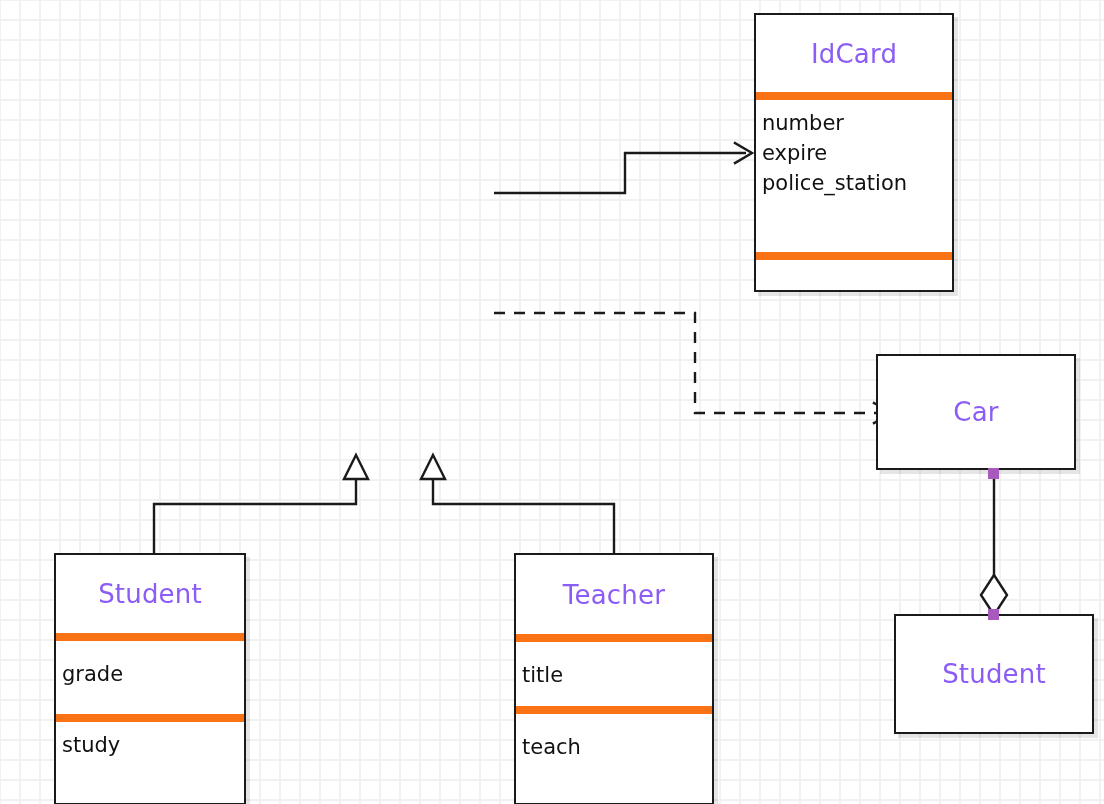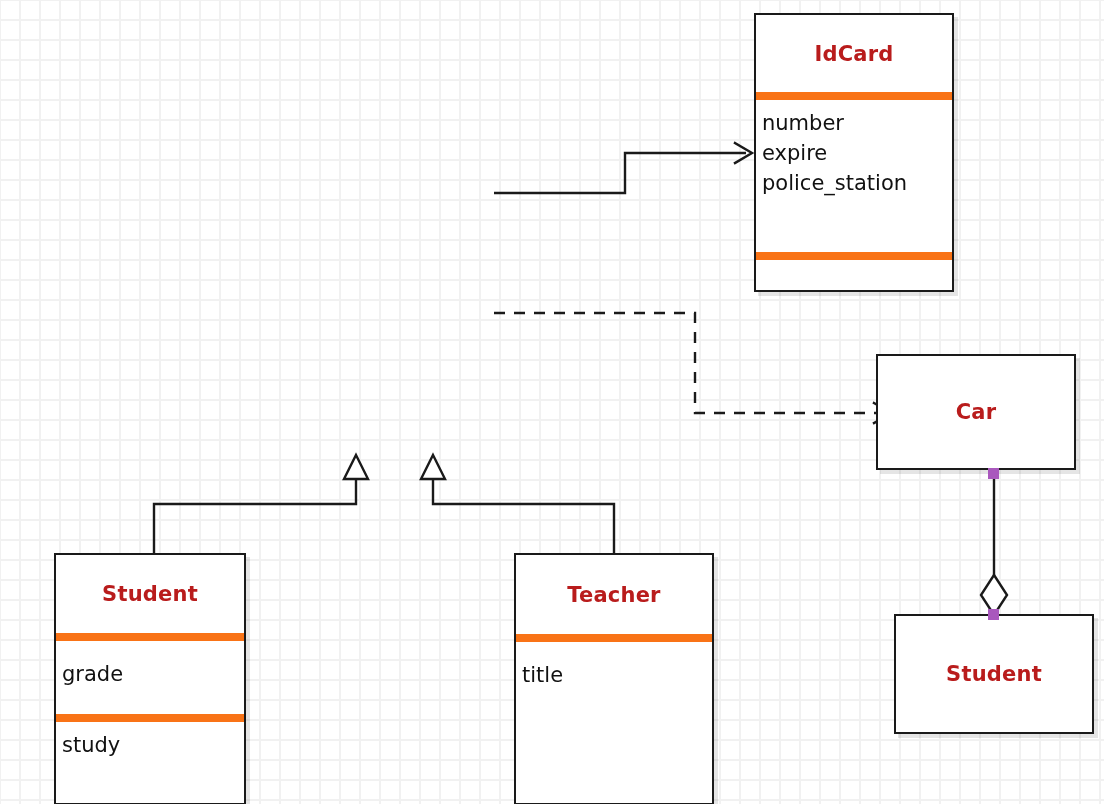--- a/index.html
+++ b/index.html
@@ -35,23 +35,23 @@
     border: 2px solid #1a1a1a;
     box-shadow: 4px 4px 0 rgba(0,0,0,0.10);
     display: flex;
     flex-direction: column;
   }
   .uml-title {
     box-sizing: border-box;
     display: flex;
     align-items: center;
     justify-content: center;
-    font-weight: bold;
-    font-size: 21px;
-    color: #b91c1c;
+    font-weight: normal;
+    font-size: 26px;
+    color: #8b5cf6;
     letter-spacing: 0.2px;
   }
   .uml-compartment {
     box-sizing: border-box;
     border-top: 8px solid #f97316;
     padding: 8px 6px 4px 6px;
     font-size: 21px;
     color: #111111;
     line-height: 30px;
     overflow: hidden;
@@ -127,18 +127,21 @@
     <div class="uml-compartment" style="height:90px; ">
       <span class="attr-line">study</span>
     </div>
   </div>
 
   <div class="uml-class" style="left:514px; top:553px; width:200px; height:252px;">
     <div class="uml-title" style="height:79px;">Teacher</div>
     <div class="uml-compartment" style="height:72px; padding-top:18px;">
       <span class="attr-line">title</span>
     </div>
+    <div class="uml-compartment" style="height:90px; padding-top:18px;">
+      <span class="attr-line">teach</span>
+    </div>
   </div>
 
   <div class="endpoint-square" style="left:988px; top:468px;"></div>
   <div class="endpoint-square" style="left:988px; top:609px;"></div>
 
 </div>
 
 </body></html>

